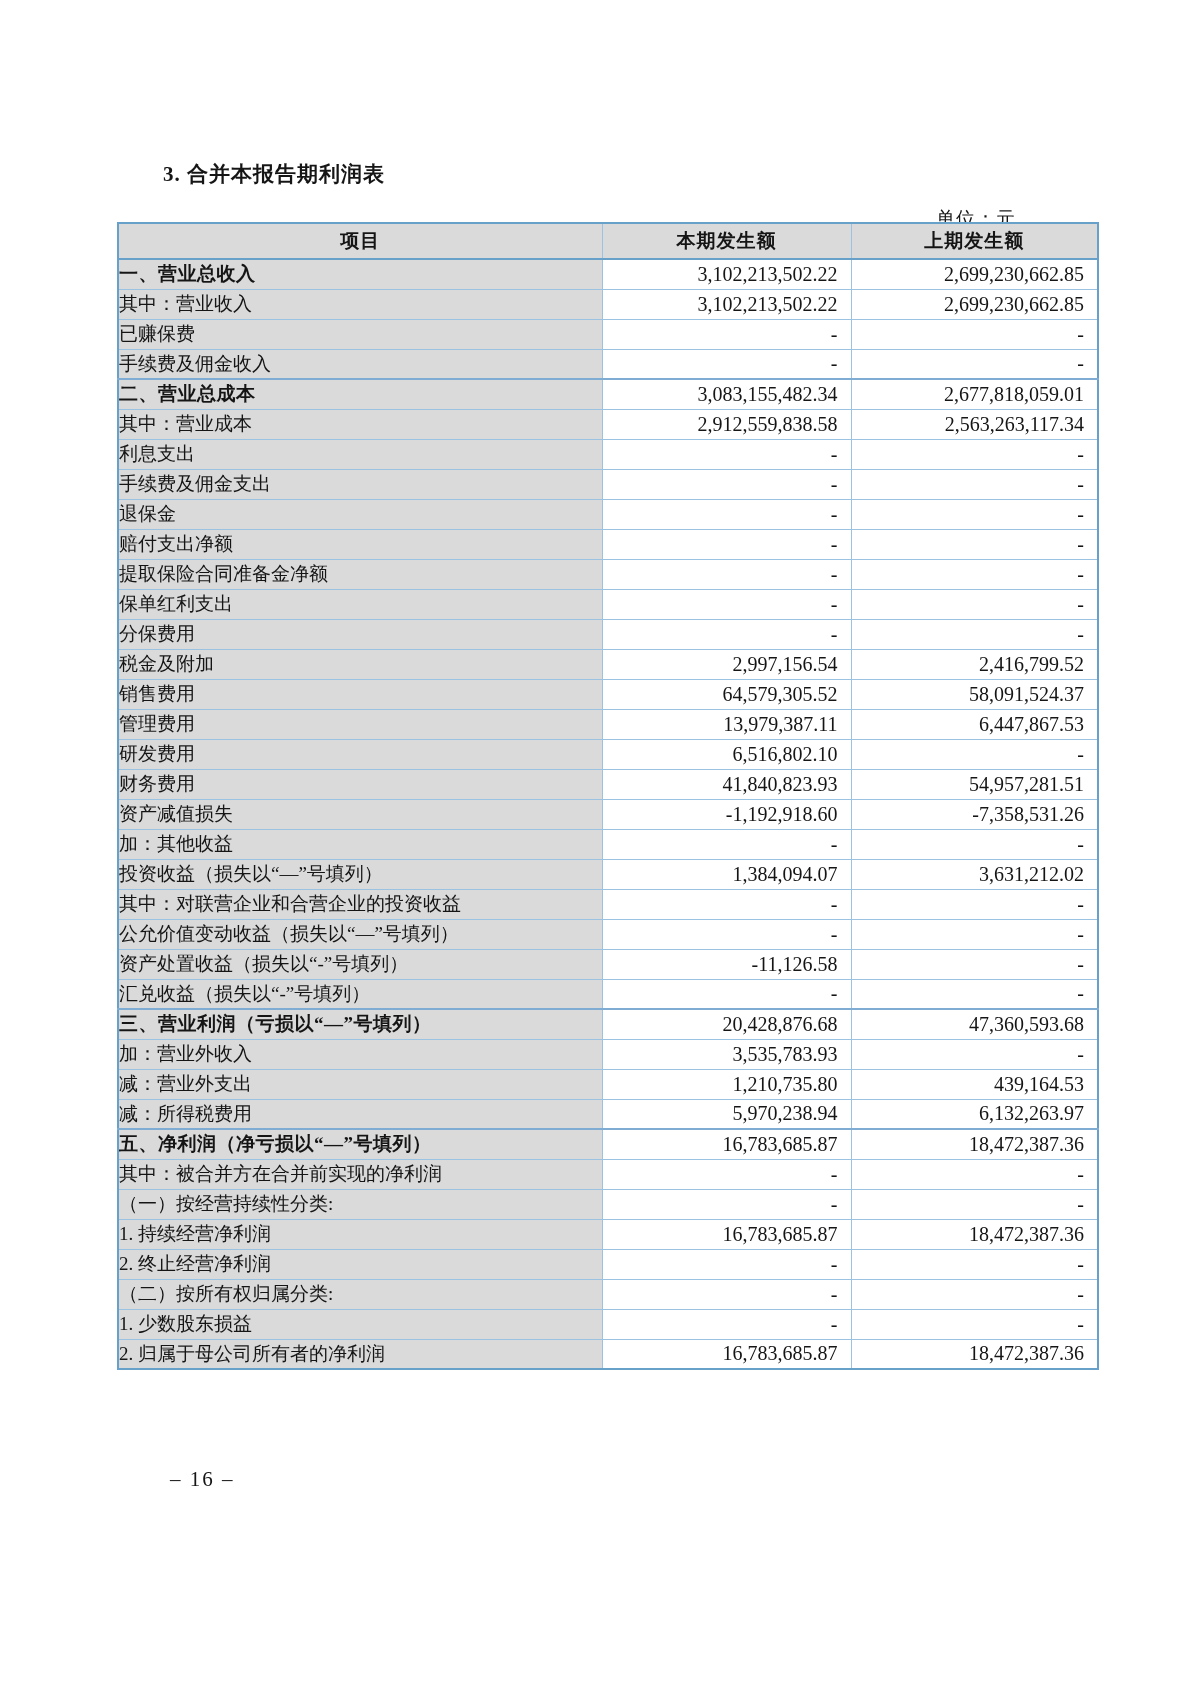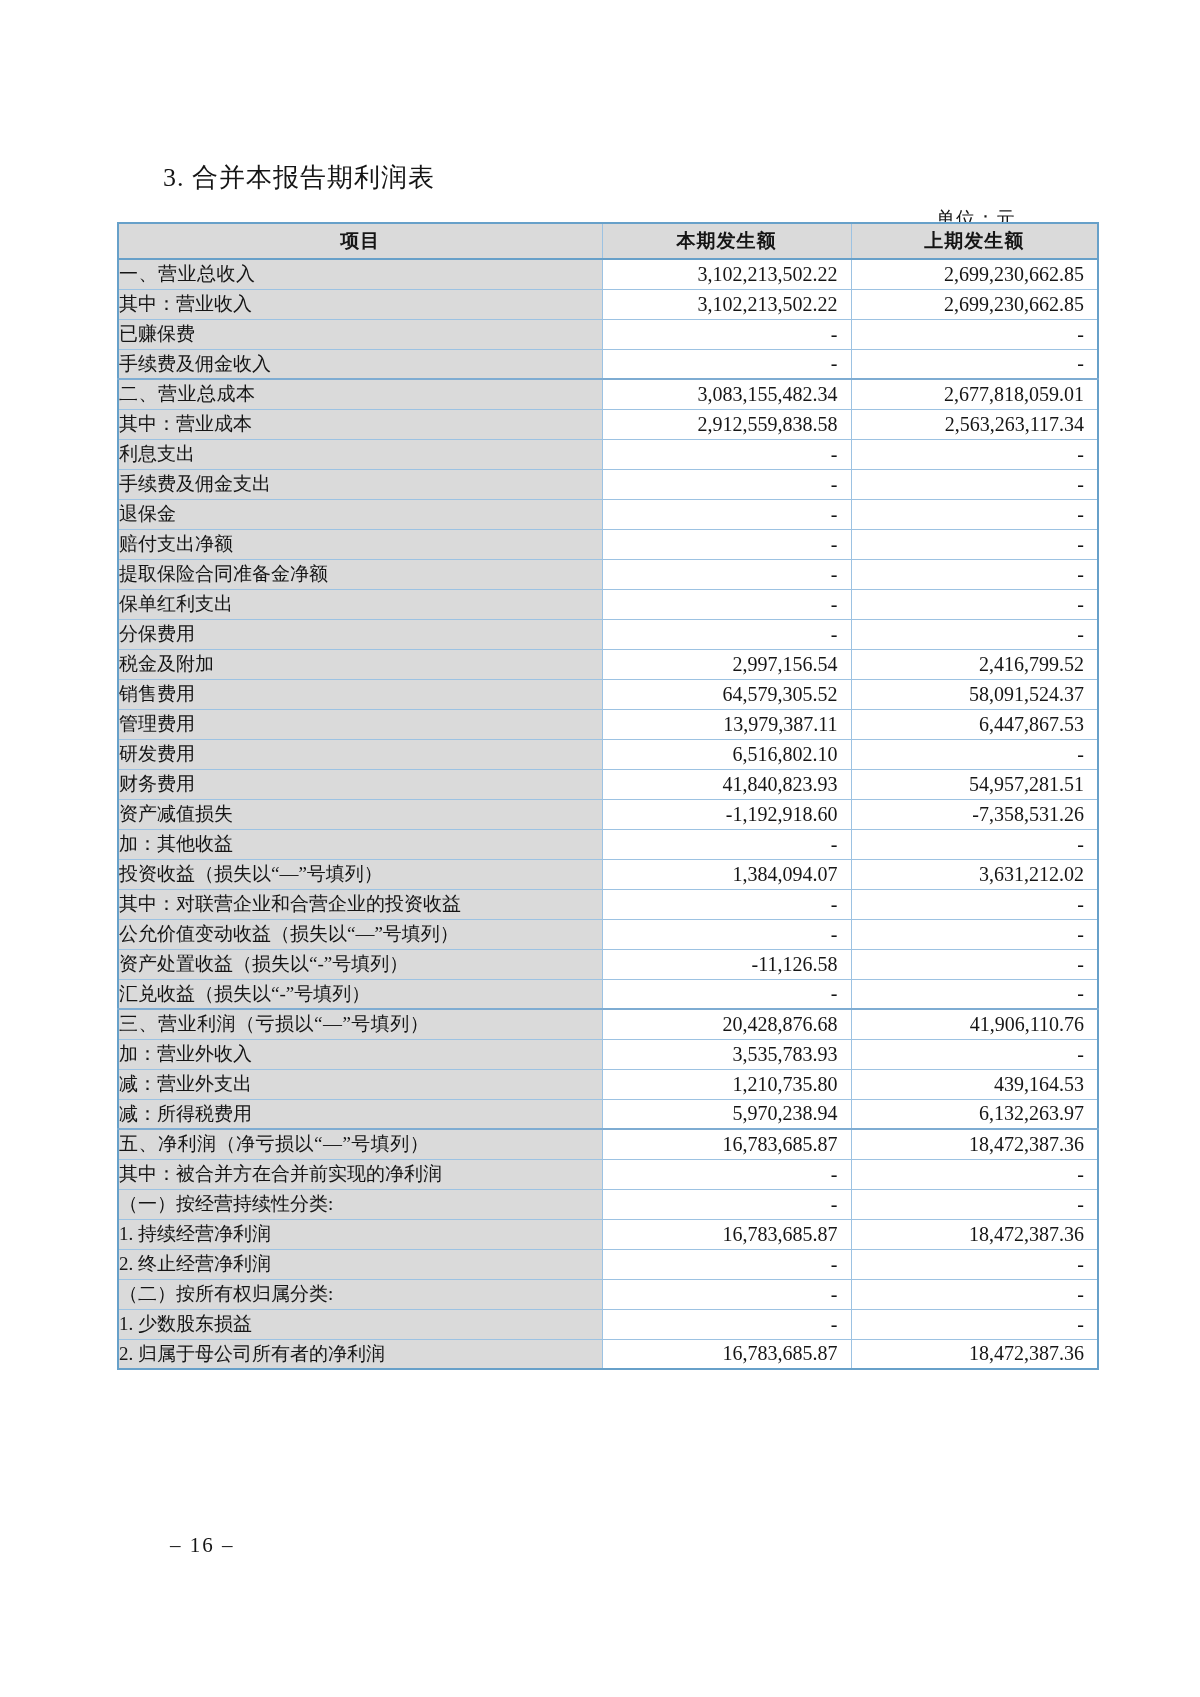--- a/index.html
+++ b/index.html
@@ -8,21 +8,21 @@
     width:1200px;height:1697px;
     background:#ffffff;
     margin:0 auto;
     font-family:"Liberation Serif","DejaVu Serif",serif;
     color:#151515;
     overflow:hidden;
   }
   .title{
     position:absolute;left:163px;top:160px;
     margin:0;
-    font-size:26px;font-weight:normal;
+    font-size:21px;font-weight:bold;
     letter-spacing:1px;
   }
   .unit{
     position:absolute;top:206px;right:184px;
     font-size:19px;
     letter-spacing:1px;
   }
   table.income-table{
     position:absolute;left:117px;top:222px;
     width:980px;
@@ -52,28 +52,28 @@
   .income-table td.c1{
     background:#dadada;
     text-align:left;
   }
   .income-table td.c2,.income-table td.c3{
     background:#ffffff;
     text-align:right;
     padding-right:13px;
     font-size:20px;
   }
-  .income-table tr.section td.c1{font-weight:normal;letter-spacing:0.5px;}
+  .income-table tr.section td.c1{font-weight:bold;letter-spacing:0.5px;}
   .income-table tr.section td{border-top:2px solid #7eacd2;}
   .ind0{padding-left:9px;}
   .ind0_5{padding-left:20px;}
   .ind1{padding-left:30px;}
   .ind2{padding-left:60px;}
   .pagenum{
-    position:absolute;left:170px;top:1533px;
+    position:absolute;left:170px;top:1467px;
     font-size:21px;
     letter-spacing:2px;
   }
 </style>
 </head>
 <body>
 
 <div class="page">
   <h3 class="title">3. 合并本报告期利润表</h3>
   <div class="unit">单位：元</div>
@@ -213,21 +213,21 @@
           <td class="c3">-</td>
         </tr>
         <tr>
           <td class="c1 ind2">汇兑收益（损失以“-”号填列）</td>
           <td class="c2">-</td>
           <td class="c3">-</td>
         </tr>
         <tr class="section">
           <td class="c1 ind0">三、营业利润（亏损以“—”号填列）</td>
           <td class="c2">20,428,876.68</td>
-          <td class="c3">41,906,110.76</td>
+          <td class="c3">47,360,593.68</td>
         </tr>
         <tr>
           <td class="c1 ind0">加：营业外收入</td>
           <td class="c2">3,535,783.93</td>
           <td class="c3">-</td>
         </tr>
         <tr>
           <td class="c1 ind0">减：营业外支出</td>
           <td class="c2">1,210,735.80</td>
           <td class="c3">439,164.53</td>

